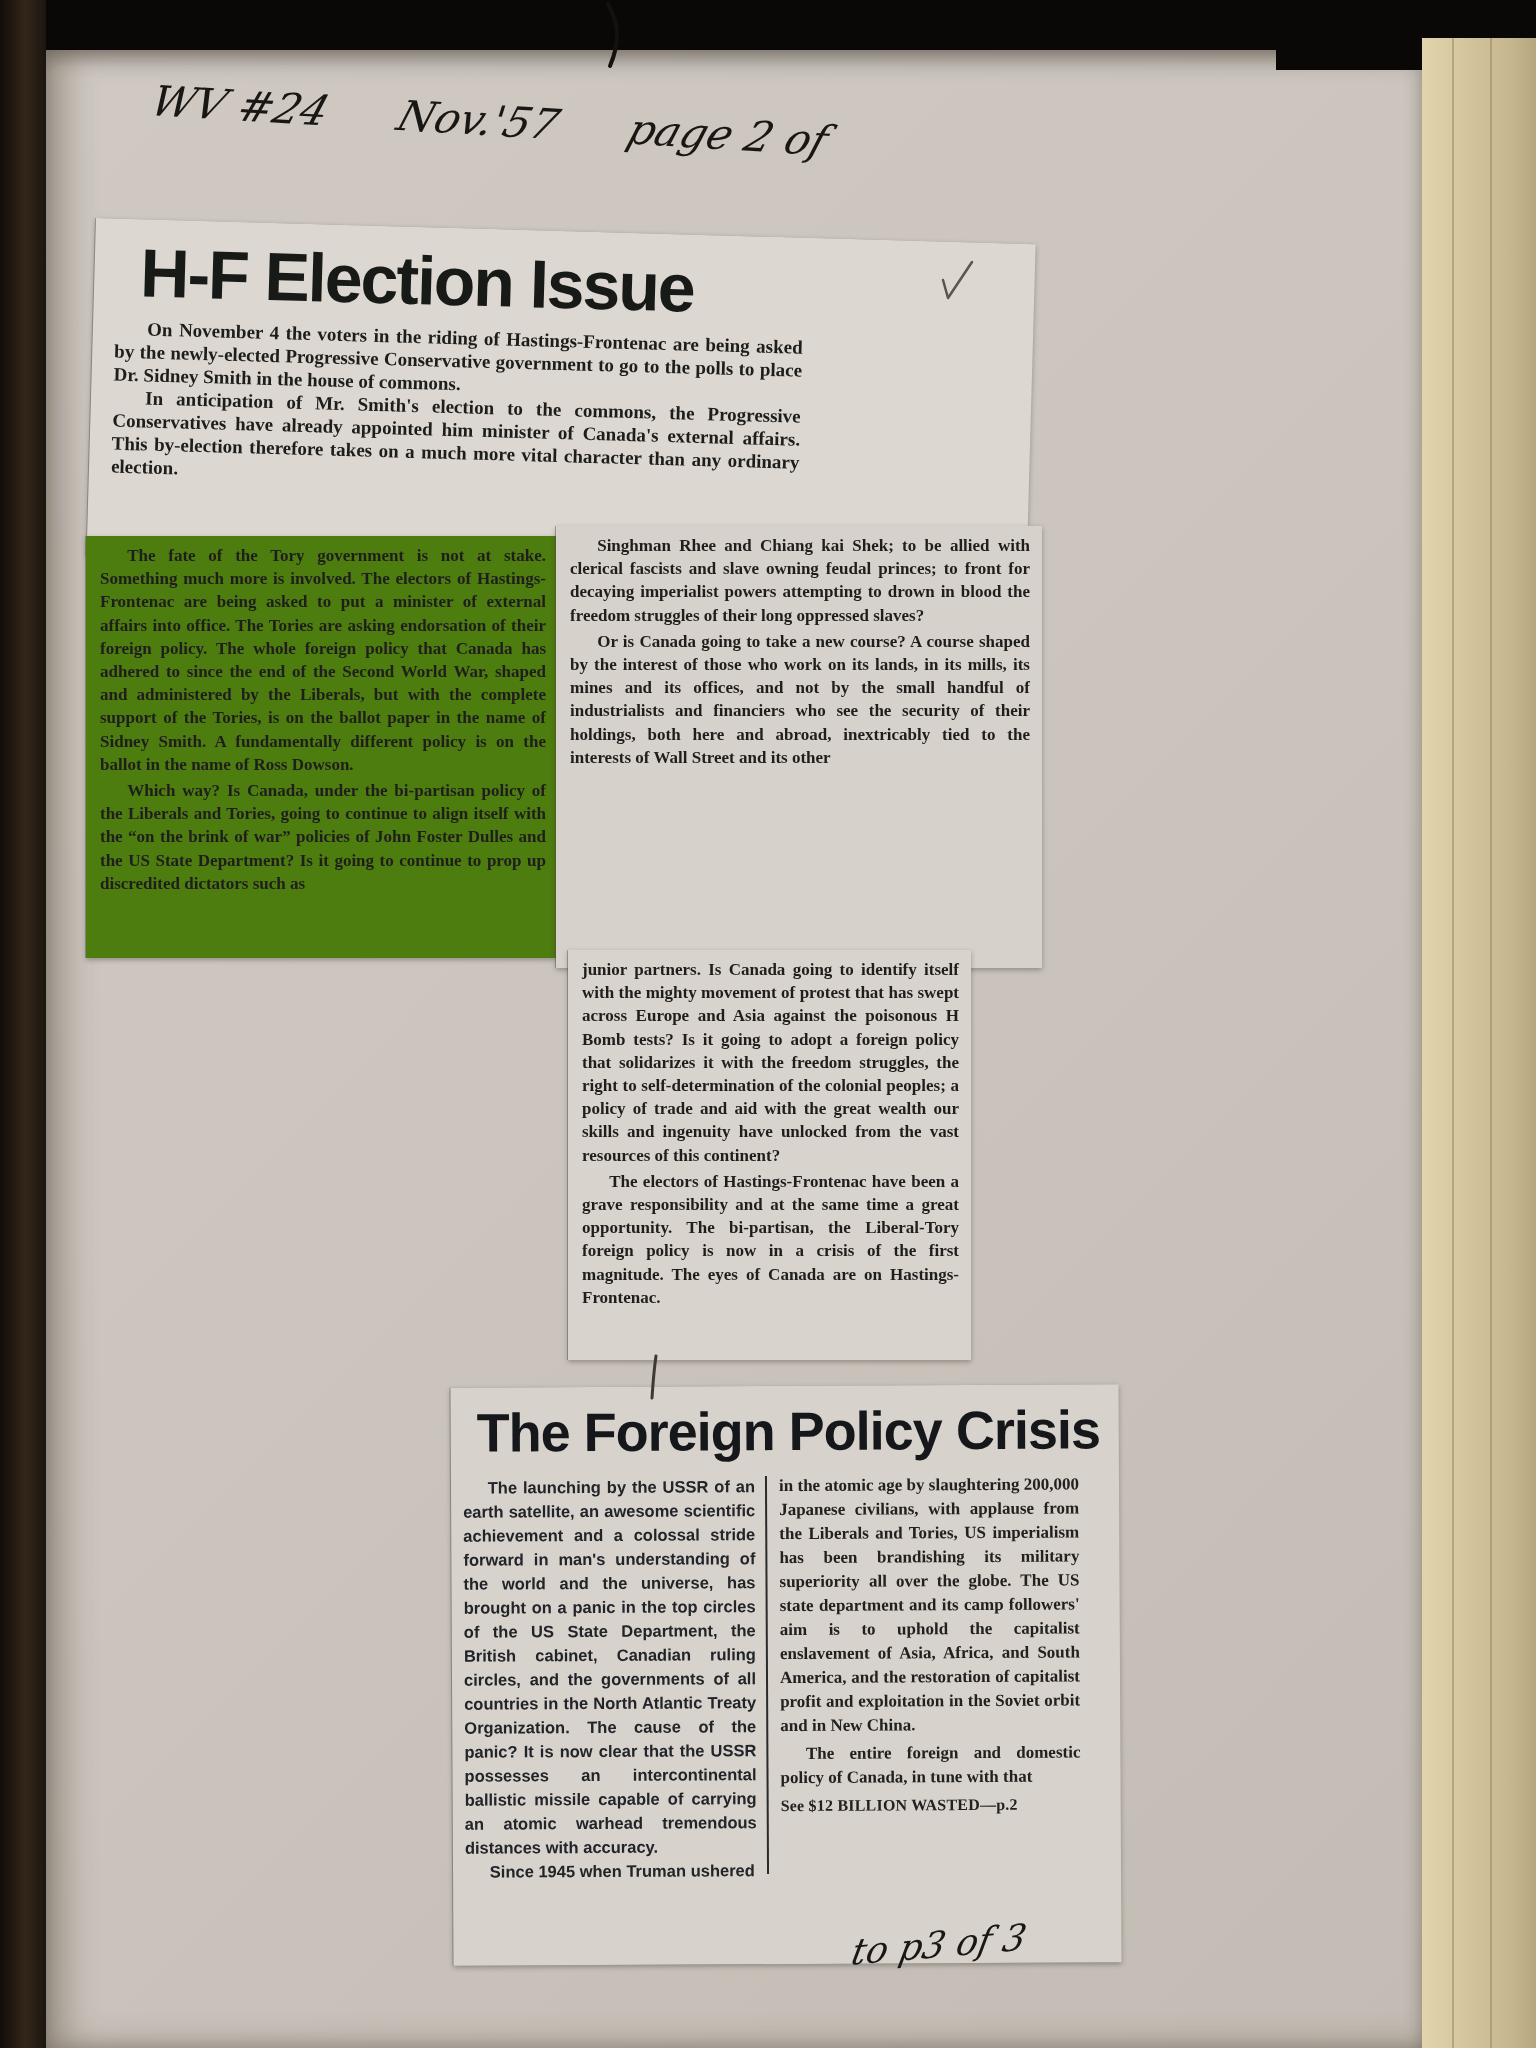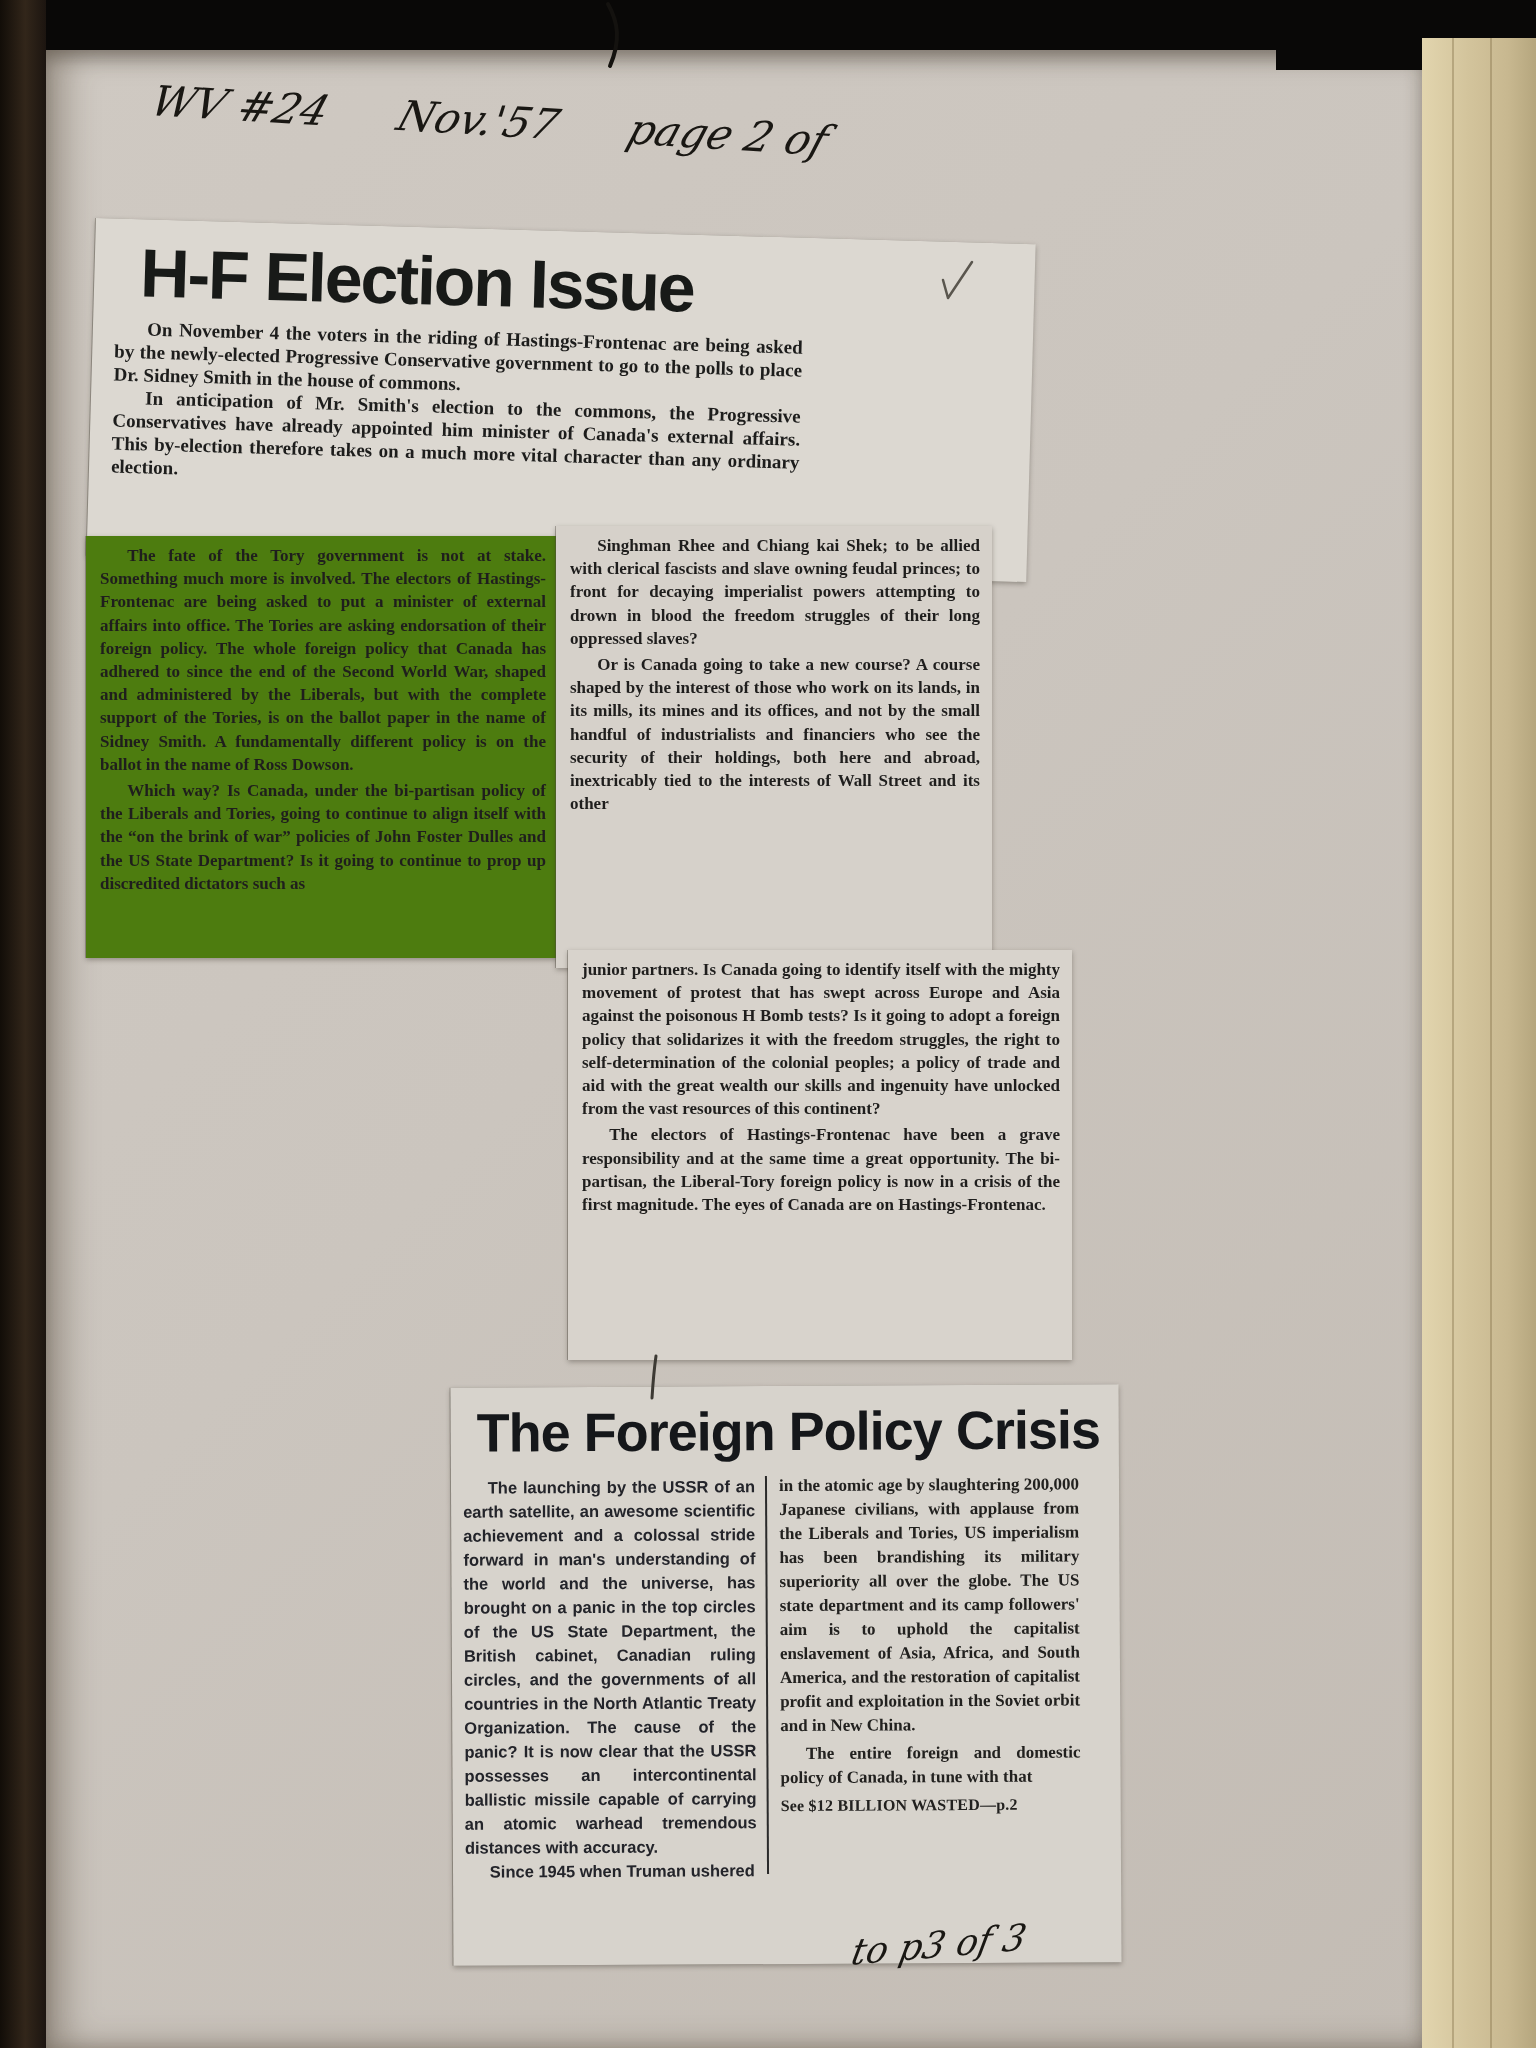--- a/index.html
+++ b/index.html
@@ -15,22 +15,22 @@
   .right-pageedge .edgeline{position:absolute;top:0;bottom:0;width:2px;background:rgba(120,100,60,.35);}
   .scrapbook{position:absolute;left:42px;top:48px;width:1384px;height:2000px;
       background:linear-gradient(135deg,#cfc9c2 0%,#cbc5be 45%,#c3bcb4 100%);
       box-shadow:inset 22px 0 34px rgba(60,45,30,.35), inset -6px 0 18px rgba(90,75,55,.18),
                  inset 0 10px 18px rgba(40,35,28,.35);}
   
   .clip{position:absolute;box-shadow:0 2px 5px rgba(40,35,25,.35), -1px 0 0 rgba(90,85,75,.4);}
   .clip1{left:96px;top:218px;width:940px;height:332px;background:#dcd8d1;
          transform:rotate(1.6deg);transform-origin:top left;padding:6px 0 0 0;}
   .clip2{left:86px;top:536px;width:472px;height:422px;background:#4d7c0f;}
-  .clip3{left:556px;top:526px;width:436px;height:442px;background:#d6d1ca;}
-  .clip4{left:568px;top:950px;width:504px;height:410px;background:#d8d3cc;}
+  .clip3{left:556px;top:526px;width:486px;height:442px;background:#d6d1ca;}
+  .clip4{left:568px;top:950px;width:403px;height:410px;background:#d8d3cc;}
   .clip5{left:452px;top:1386px;width:668px;height:578px;background:#d7d3cc;transform:rotate(-0.3deg);}
   
   .headline1{font-family:"Liberation Sans",sans-serif;font-weight:bold;
       font-size:68px;letter-spacing:-2px;color:#181a18;margin:8px 0 6px 46px;white-space:nowrap;}
   
   .intro{width:688px;margin-left:22px;color:#1d1d1c;font-size:19px;line-height:23px;
       text-align:justify;font-weight:bold;}
   .intro p{margin:0;text-indent:1.7em;}
   
   .bodycol{color:#1f1e1d;font-size:17px;line-height:23.2px;text-align:justify;

